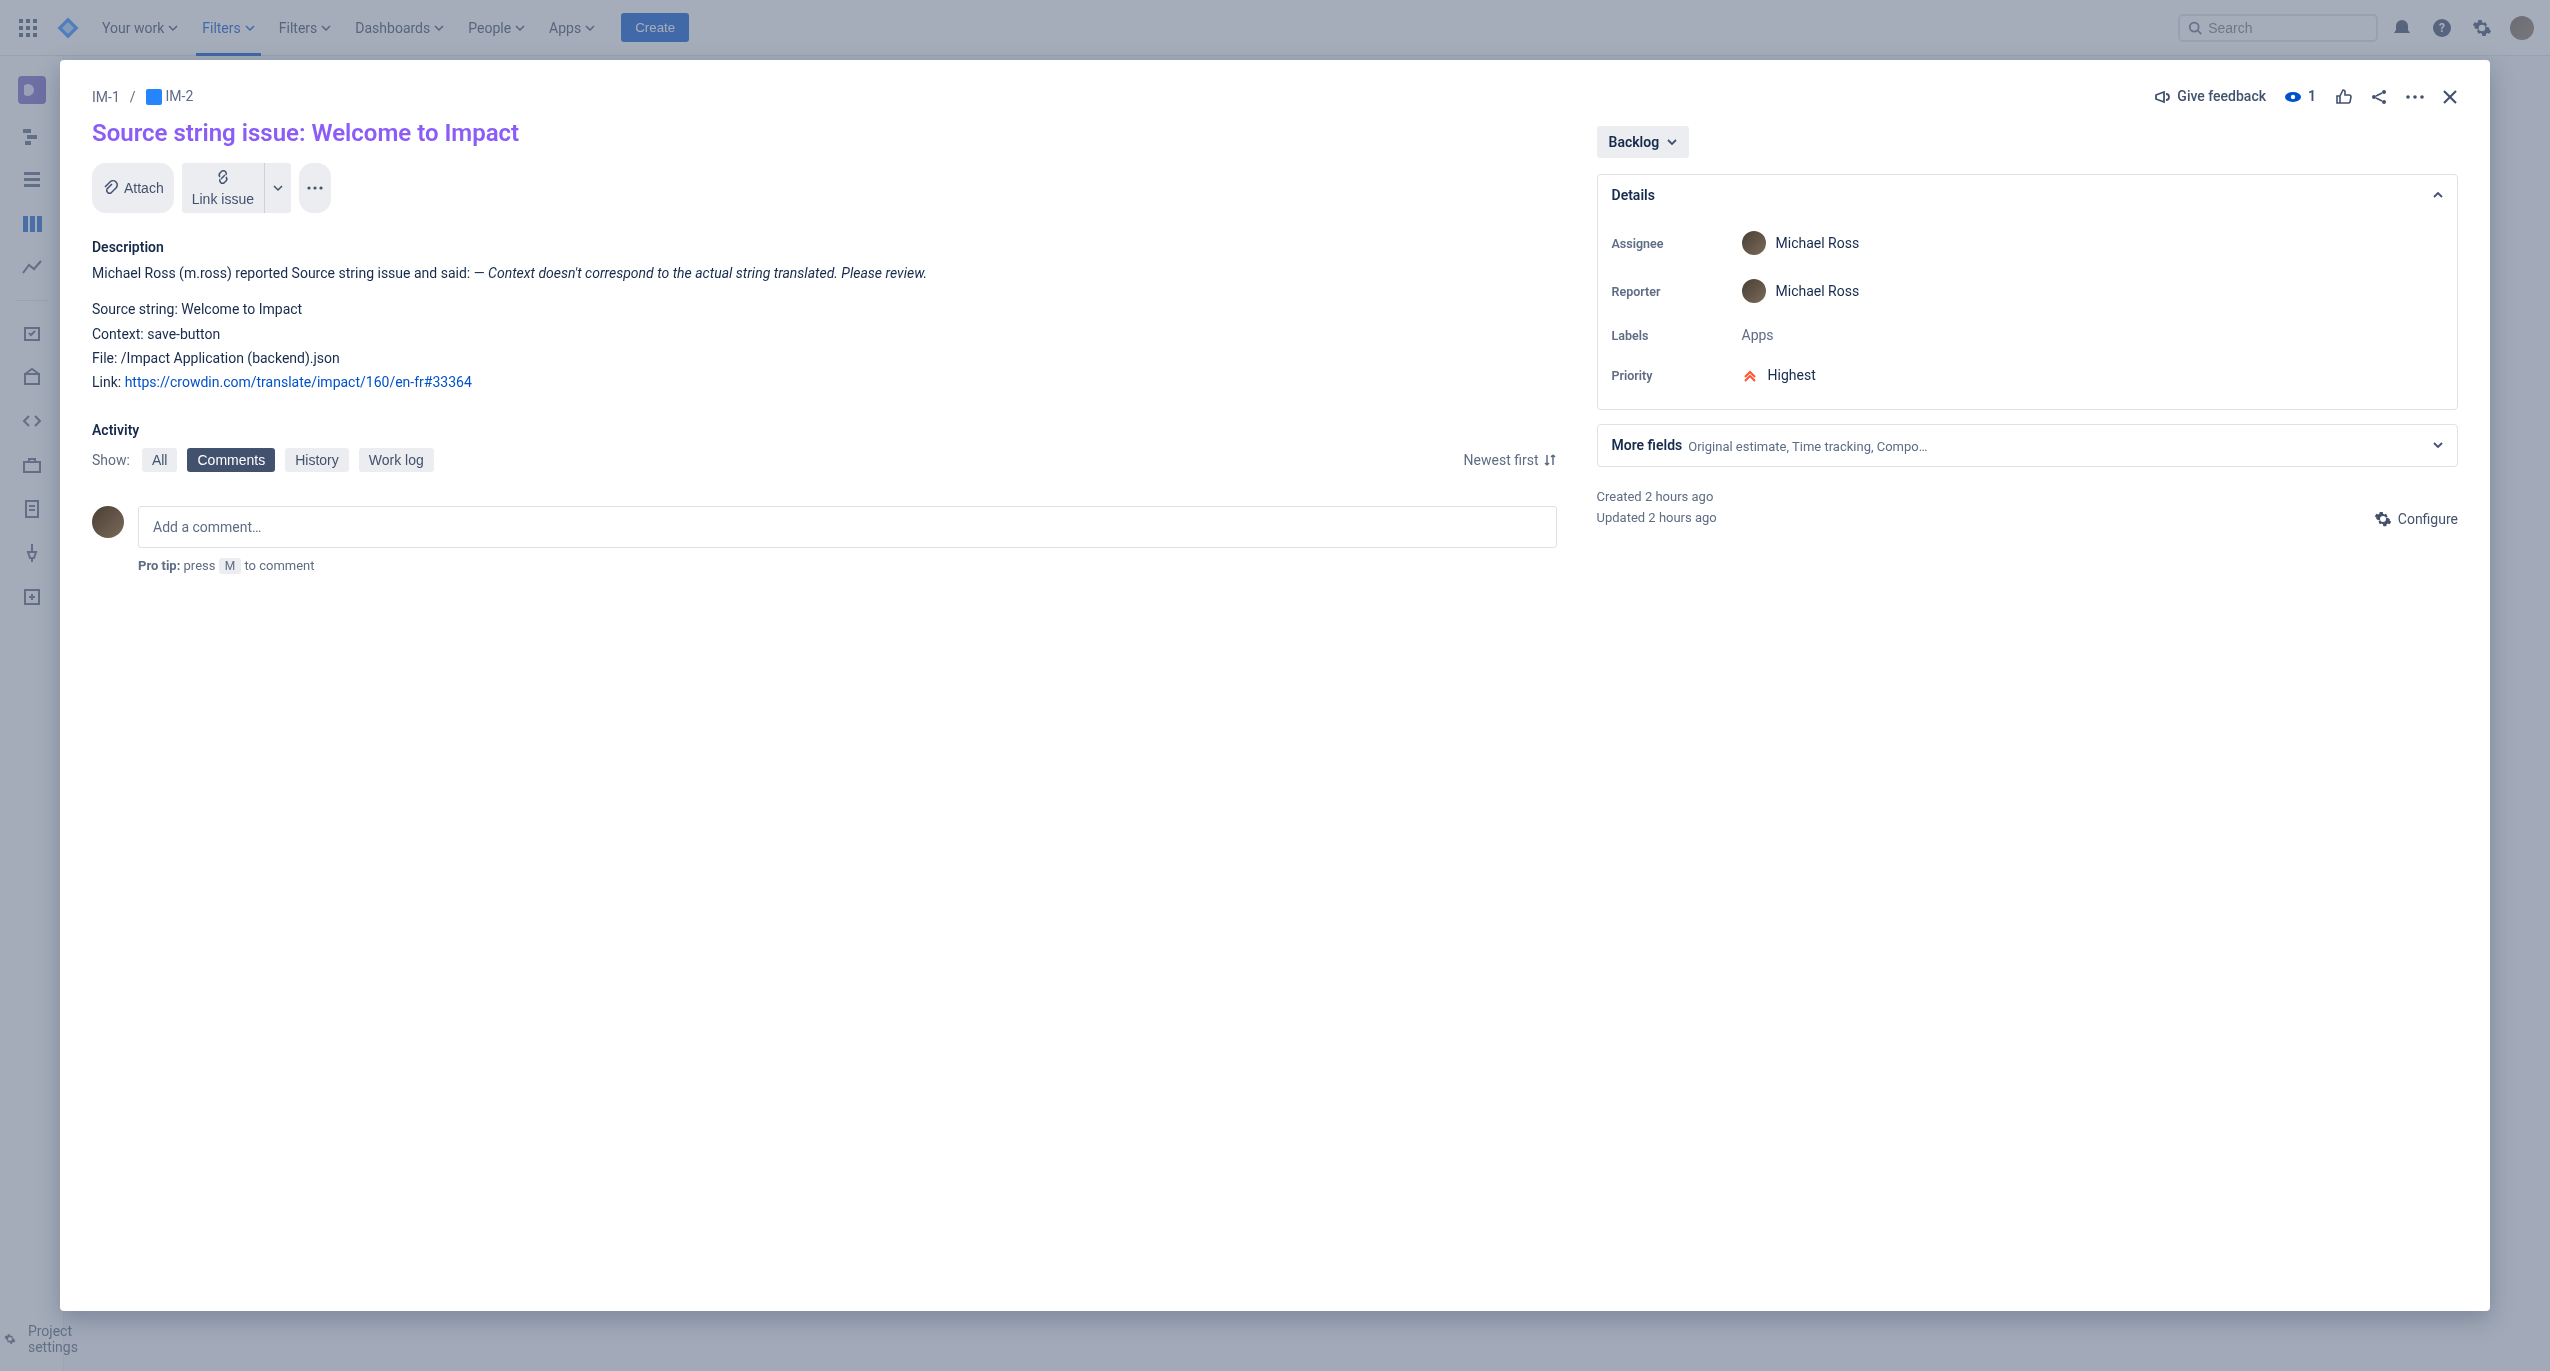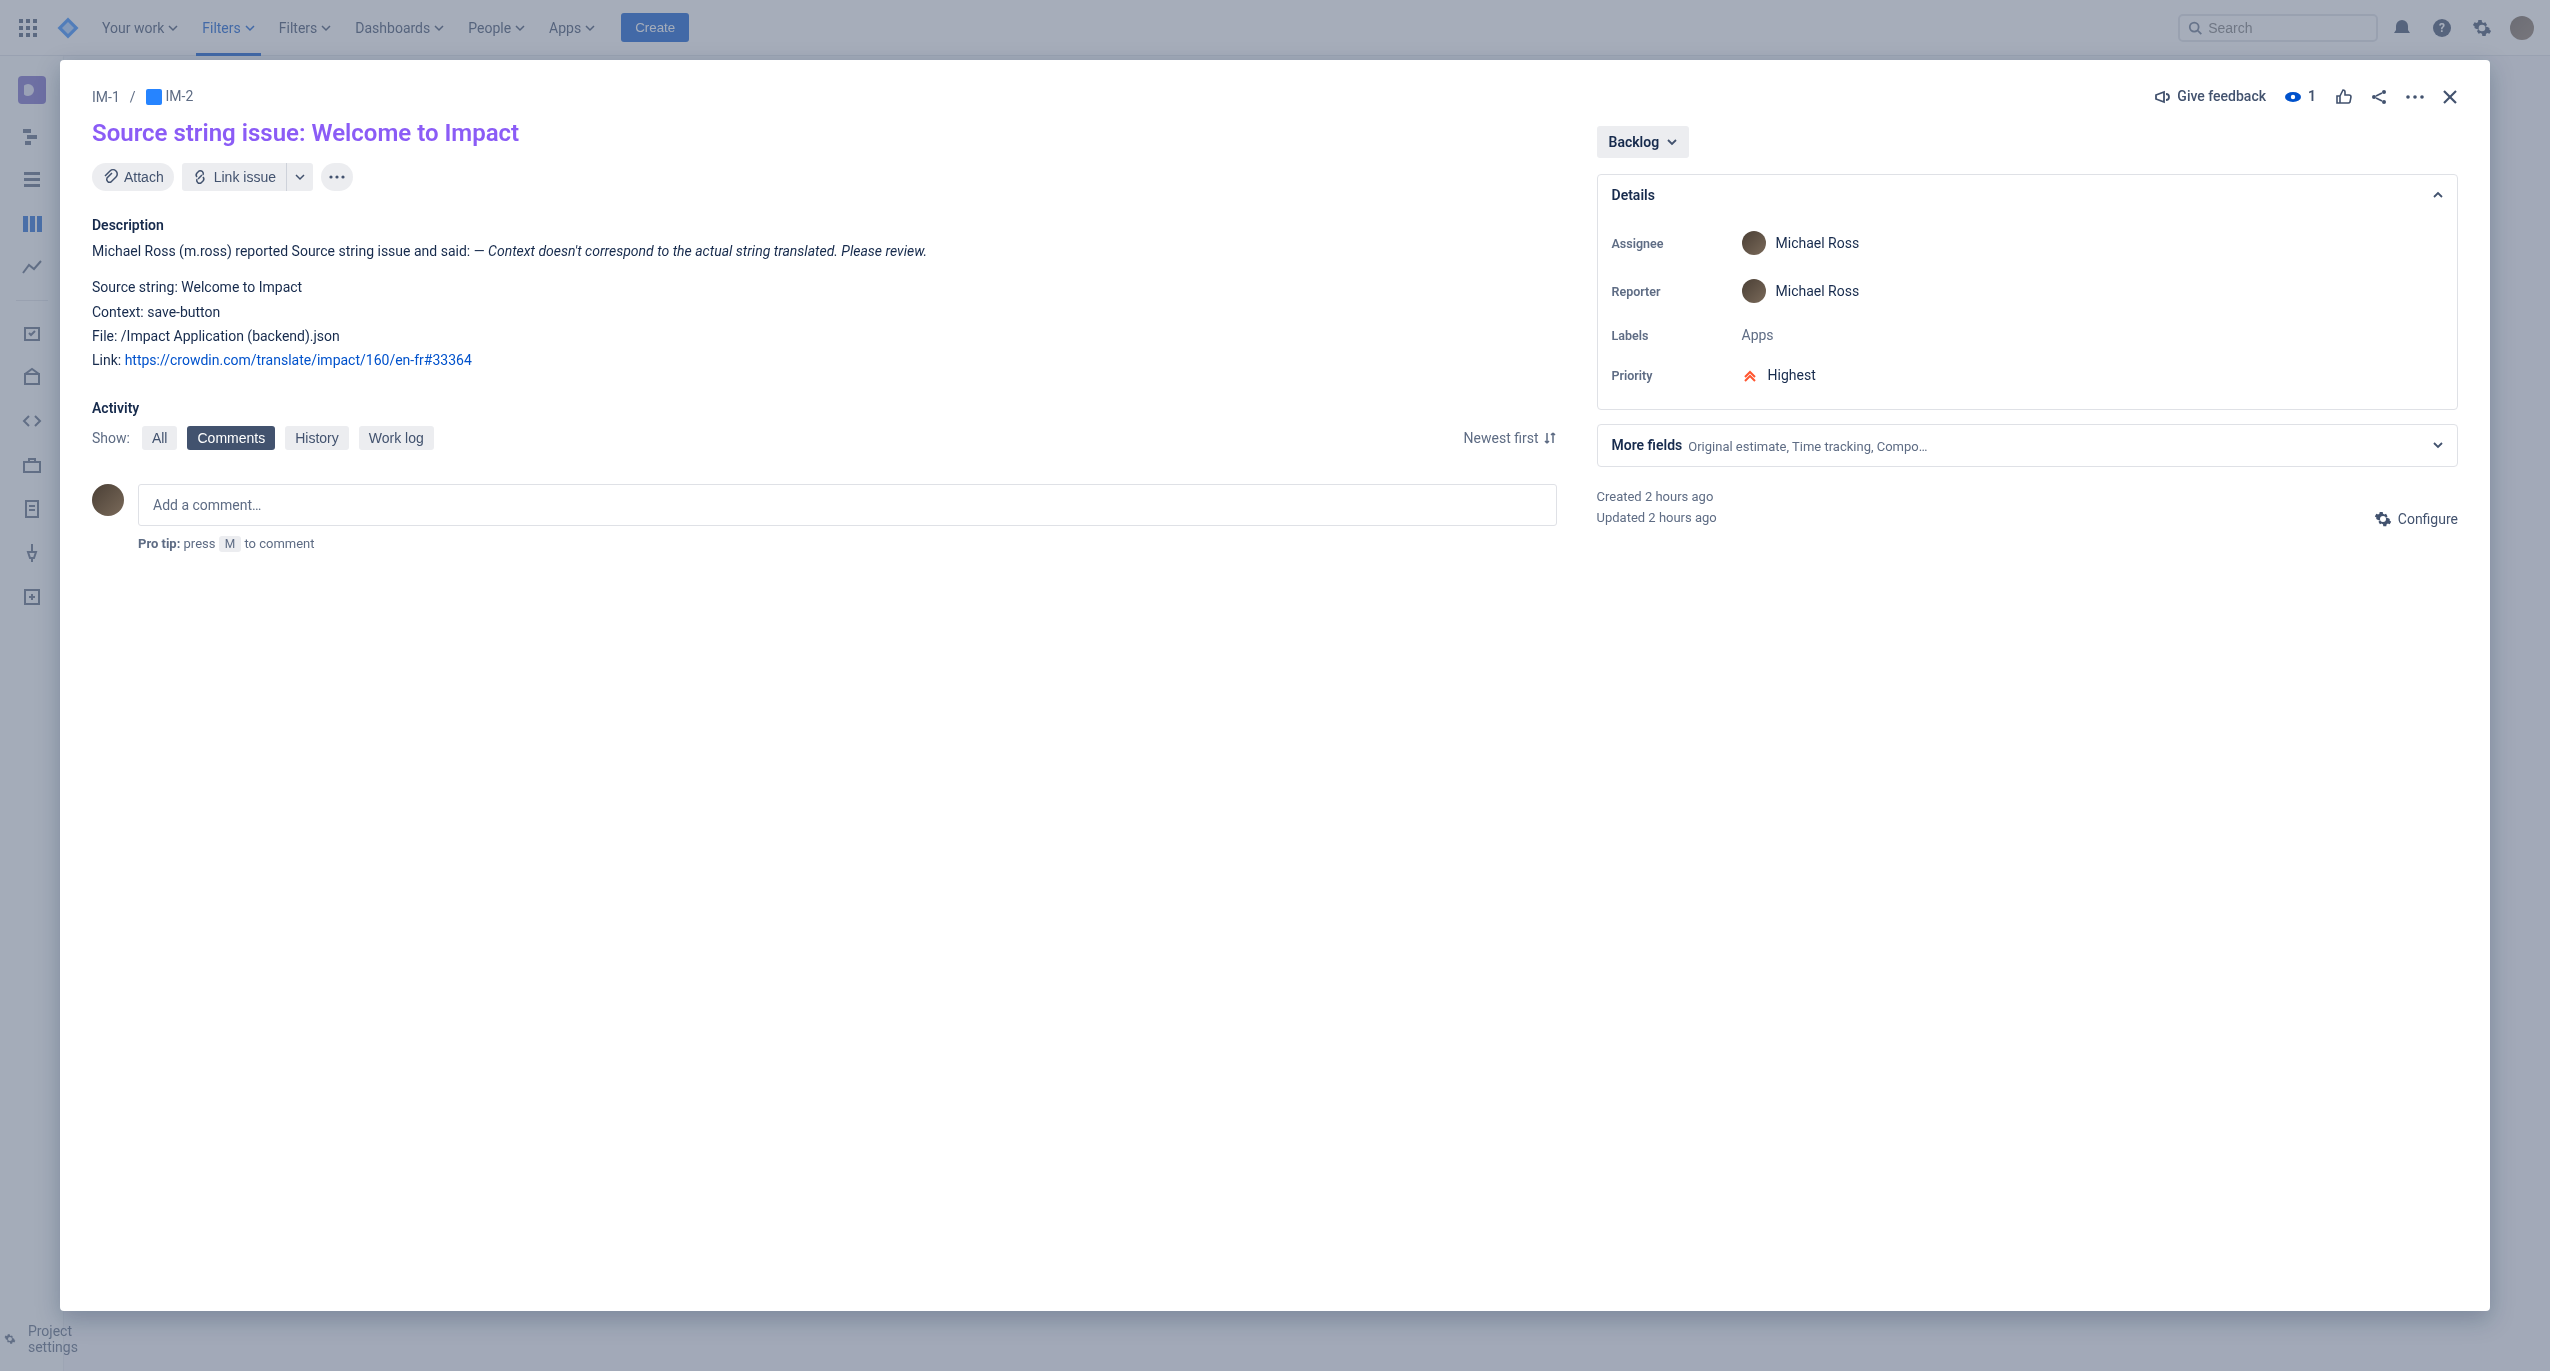--- a/index.html
+++ b/index.html
@@ -279,21 +279,21 @@
     </div>
     <div class="issue-title">Source string issue: Welcome to Impact</div>
     <div class="action-row">
       <button class="action-btn">
         <svg width="16" height="16" viewBox="0 0 16 16">
             <path d="M10 4l-5 5a3 3 0 0 0 4 4l5-5a4 4 0 0 0-6-6l-5 5" stroke="#42526e" stroke-width="1.5" fill="none"></path>
           </svg>
         <span>Attach</span>
       </button>
       <div style="display:flex;">
-        <button class="action-btn" style="border-radius:3px 0 0 3px;">
+        <button class="action-btn" style="border-radius:3px 0 0 3px;flex-direction:column;">
           <svg width="16" height="16" viewBox="0 0 16 16">
               <path d="M6 10l4-4M5 8a3 3 0 0 1 0-4l2-2a3 3 0 0 1 4 4M11 8a3 3 0 0 1 0 4l-2 2a3 3 0 0 1-4-4" stroke="#42526e" stroke-width="1.5" fill="none"></path>
             </svg>
           <span>Link issue</span>
         </button>
         <button class="action-btn iconly" style="border-radius:0 3px 3px 0; border-left:1px solid rgba(9,30,66,0.13);">
             <svg class="chev" viewBox="0 0 10 10">
               <path d="M1 3 L5 7 L9 3" stroke="#42526e" fill="none" stroke-width="1.5"></path>
             </svg>
           </button>

